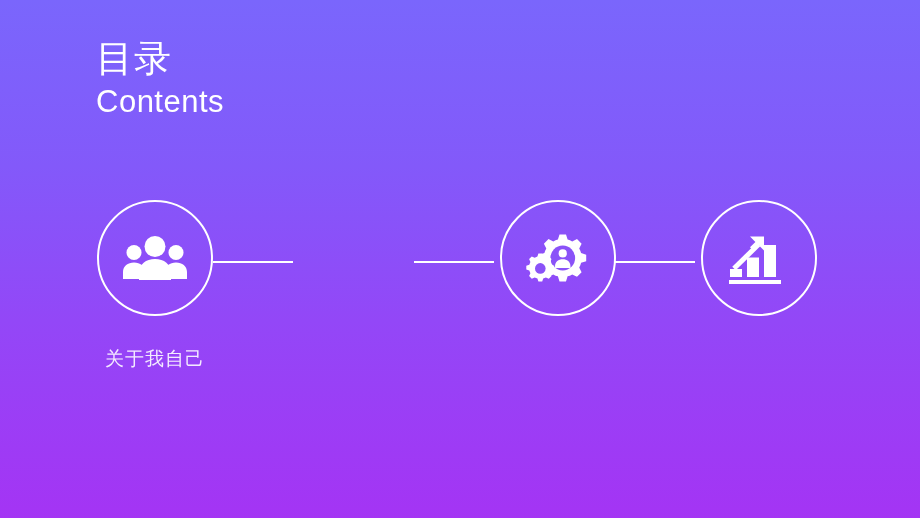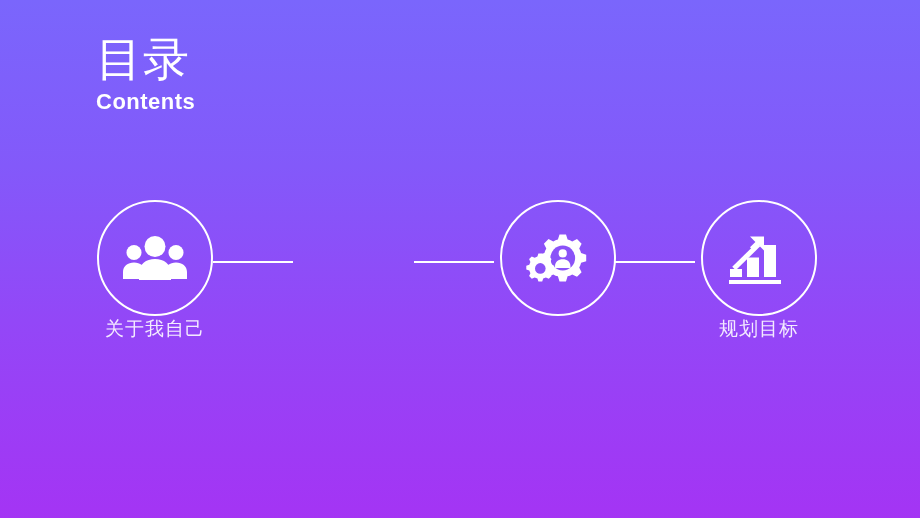--- a/index.html
+++ b/index.html
@@ -20,33 +20,33 @@
     overflow: hidden;
   }
 
   
   #title-block {
     position: absolute;
     left: 96px;
     top: 32px;
   }
   #title-cn {
-    font-size: 46px;
+    font-size: 37px;
     line-height: 54px;
     color: #ffffff;
     letter-spacing: 1px;
     font-weight: 400;
     white-space: nowrap;
   }
   #title-en {
-    font-size: 22px;
+    font-size: 31px;
     line-height: 32px;
     color: #ffffff;
     letter-spacing: 0.5px;
-    font-weight: 700;
+    font-weight: 400;
     white-space: nowrap;
   }
 
   
   #steps {
     position: absolute;
     left: 0;
     top: 200px;
     width: 920px;
     height: 190px;
@@ -73,20 +73,21 @@
     border-radius: 50%;
     box-sizing: border-box;
     display: flex;
     align-items: center;
     justify-content: center;
   }
   .circle svg {
     display: block;
   }
   .step-label {
+    margin-top: 30px;
     font-size: 19px;
     line-height: 26px;
     color: #f3eaff;
     letter-spacing: 1px;
     white-space: nowrap;
   }
 </style>
 </head>
 <body>
 
@@ -155,17 +156,16 @@
             <path d="M22 6.5h14v14l-5.2-5.2-5.4 5.4-3.4-3.4 5.4-5.4z" fill="#ffffff"></path>
 
             <rect x="2" y="39" width="12" height="8" fill="#ffffff"></rect>
             <rect x="19" y="27.5" width="12" height="19.5" fill="#ffffff"></rect>
             <rect x="36" y="15" width="12" height="32" fill="#ffffff"></rect>
 
             <rect x="1" y="50" width="52" height="4" fill="#ffffff"></rect>
           </svg>
         </span>
       </div>
-      <div class="step-label">规划目标</div>
     </div>
 
   </div>
 </div>
 
 </body></html>

